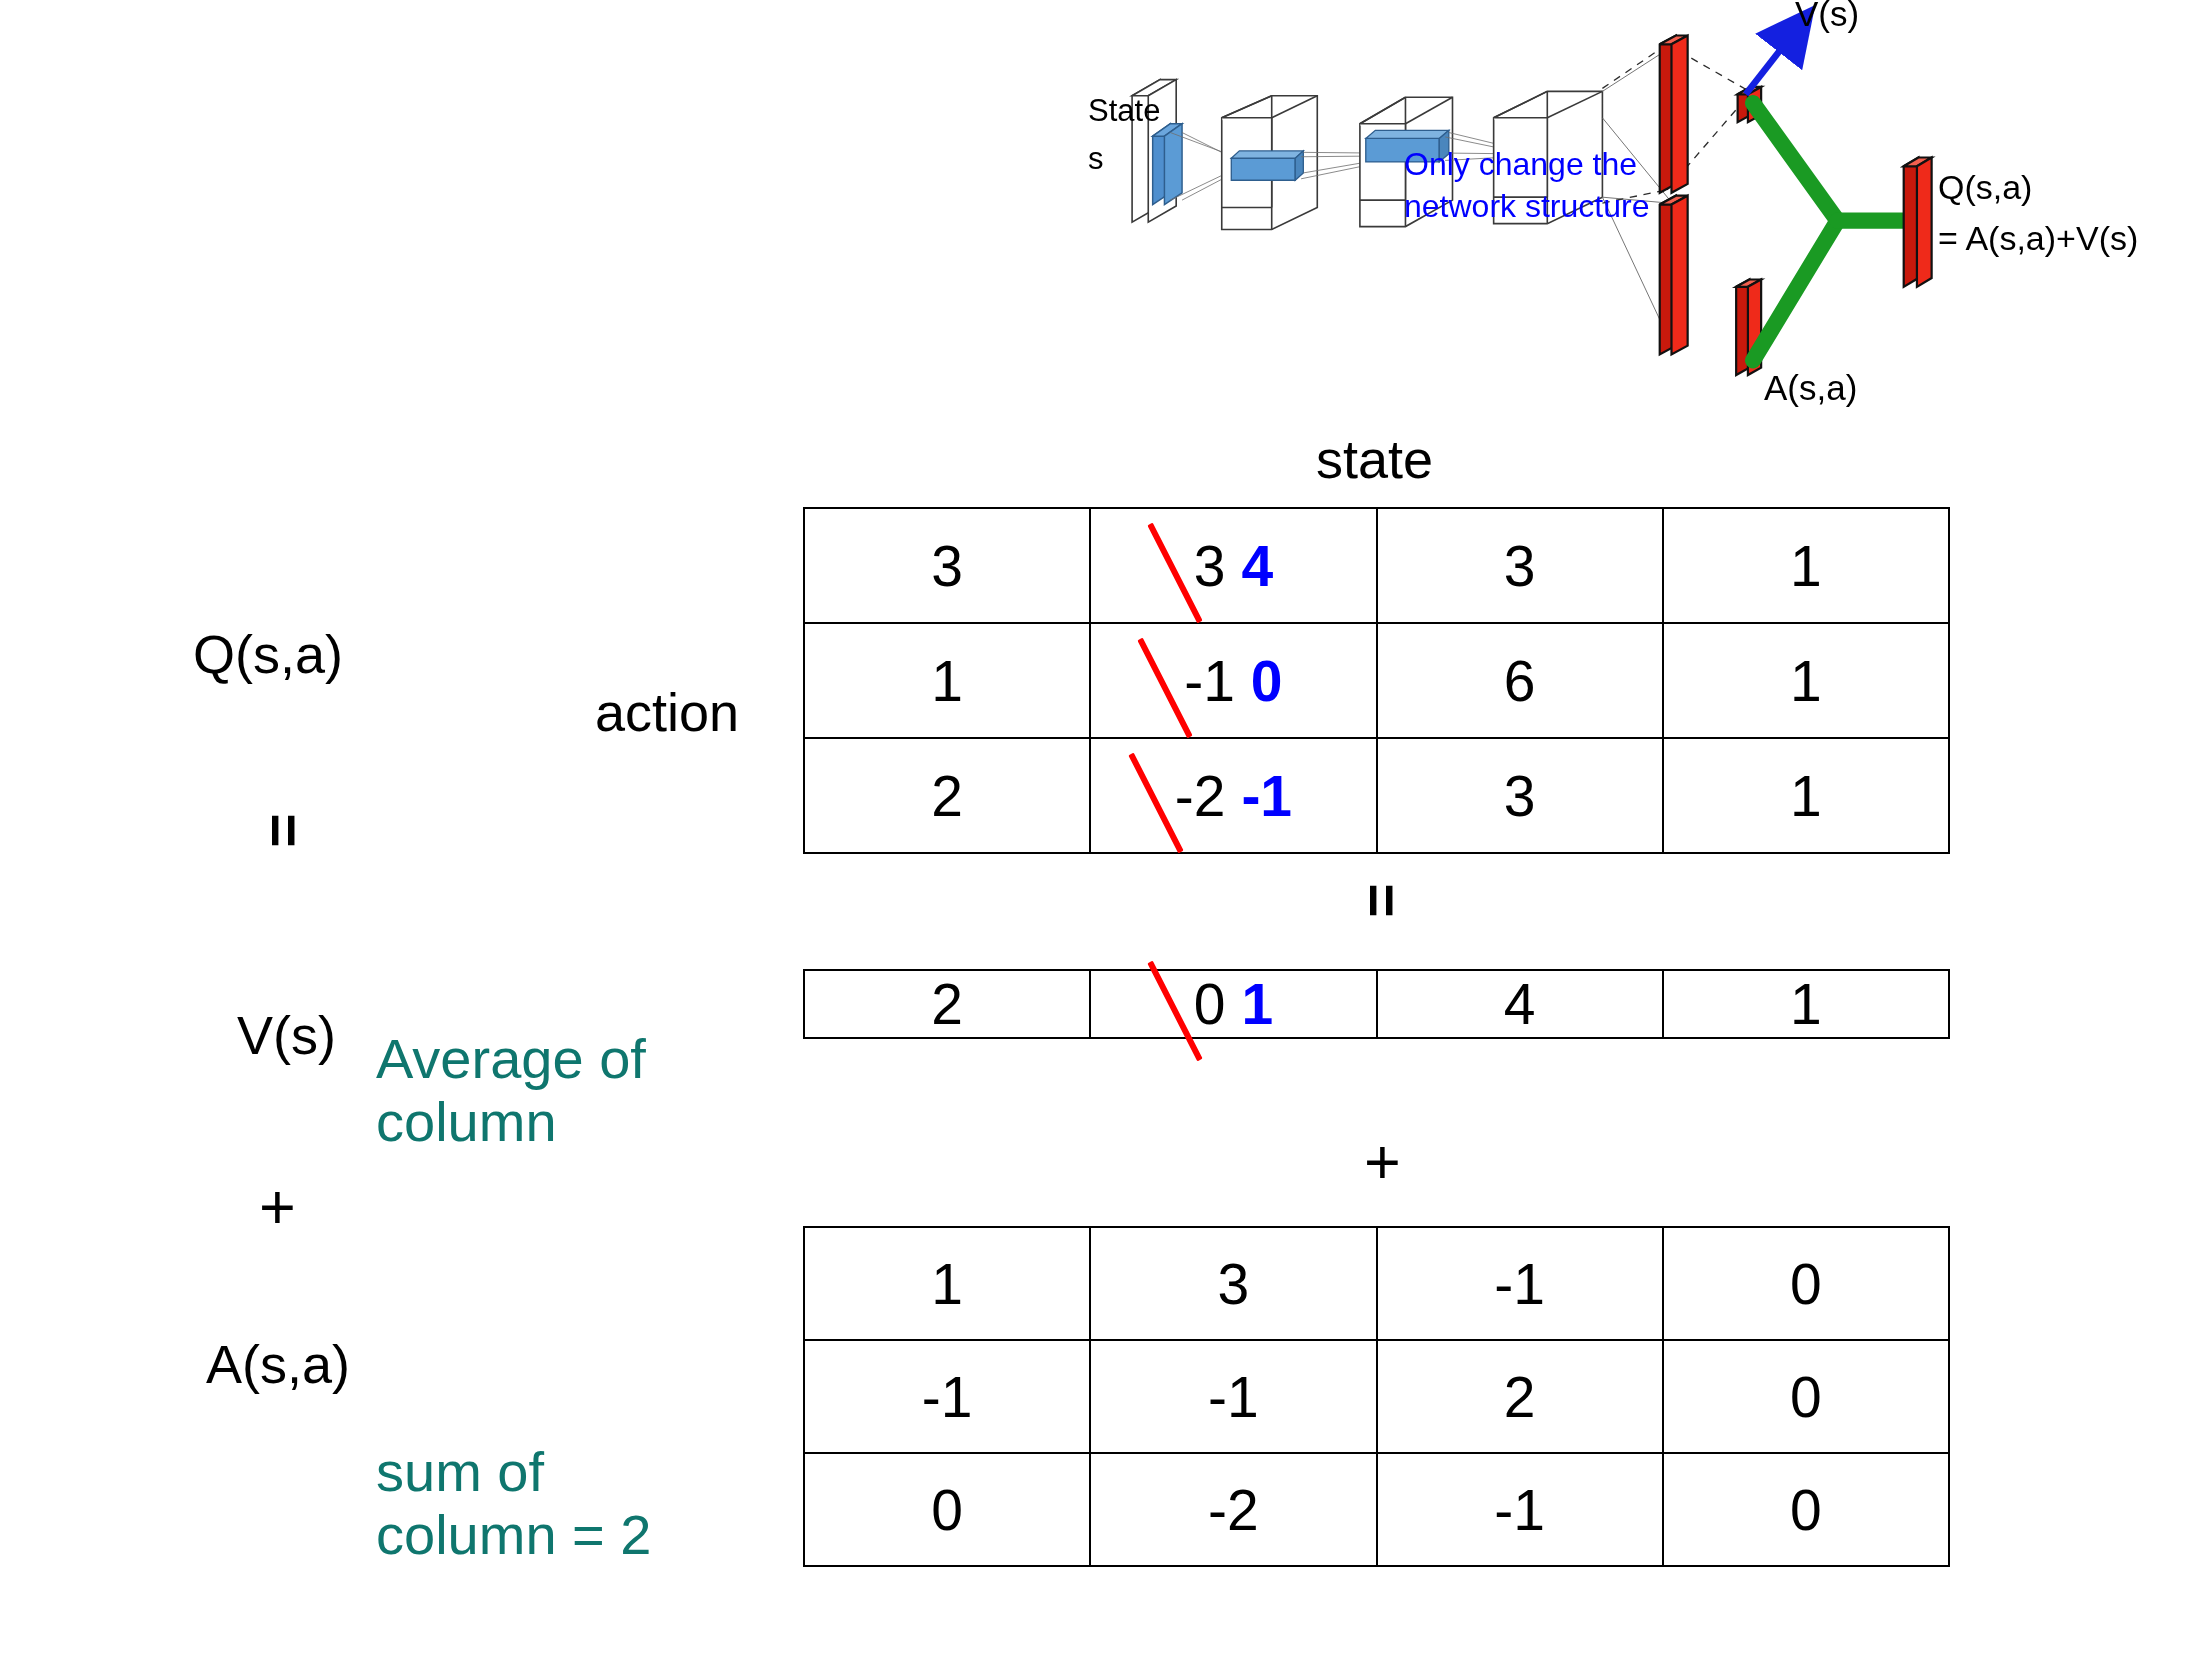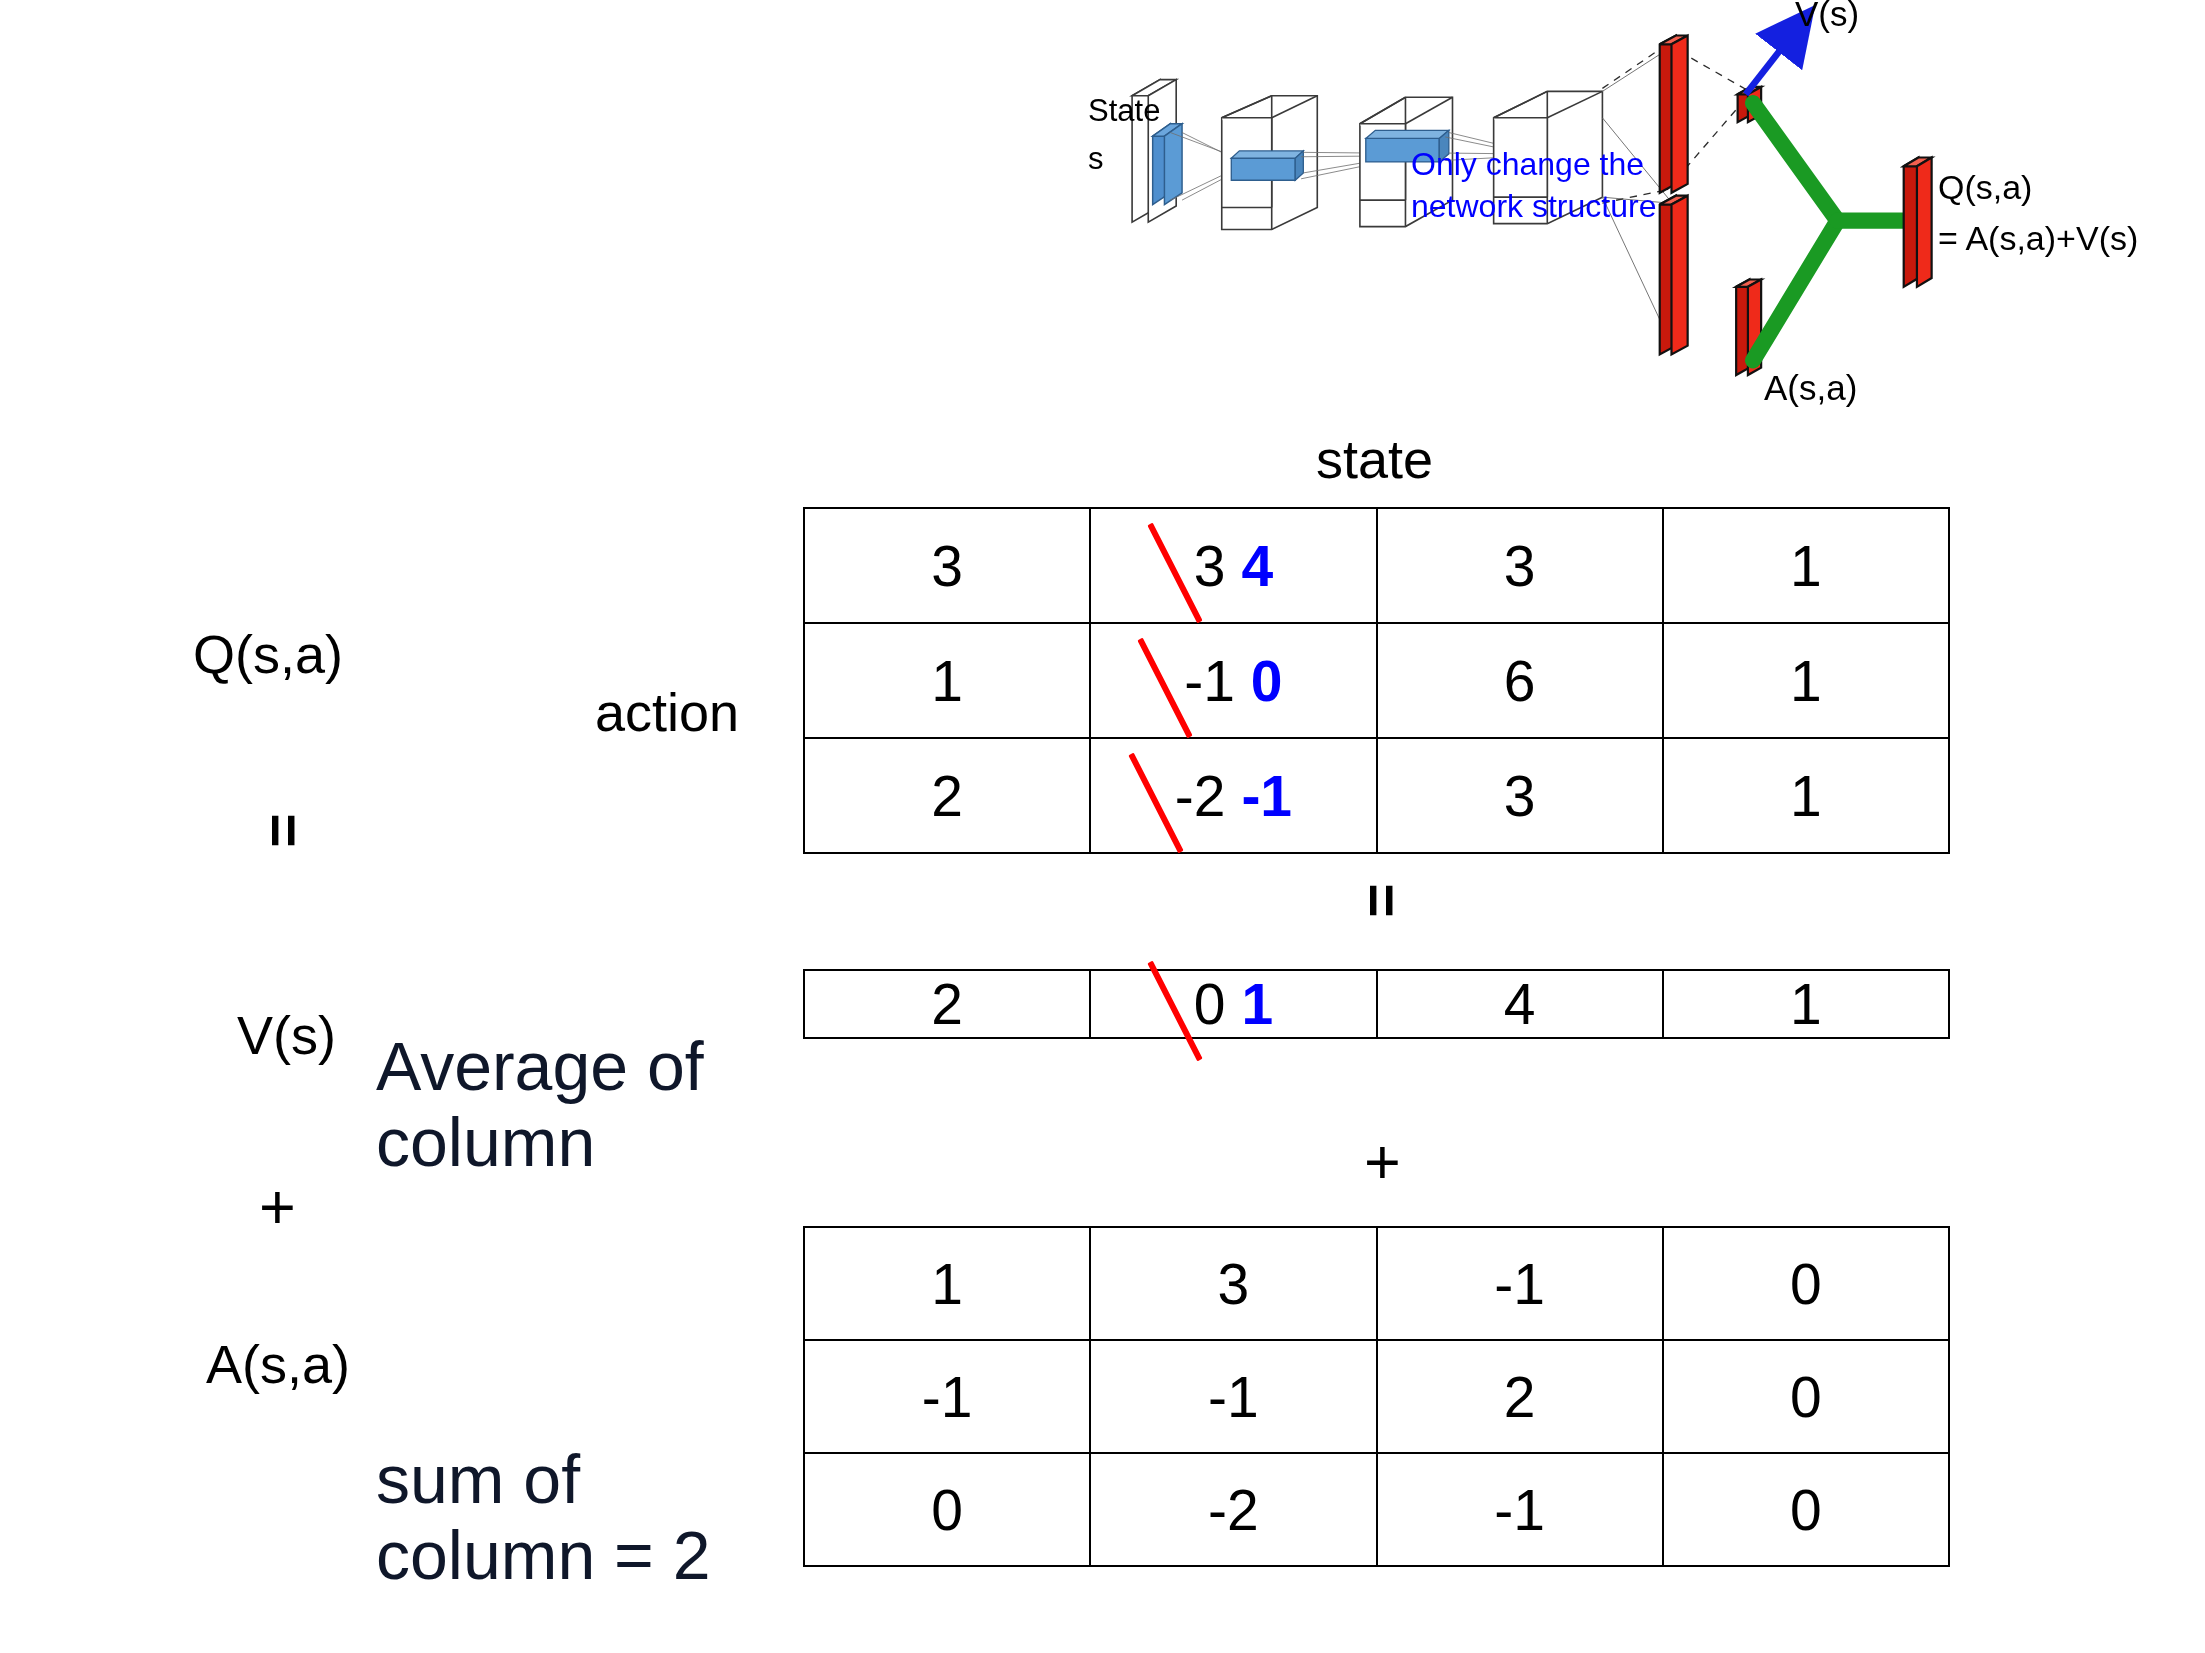--- a/index.html
+++ b/index.html
@@ -32,22 +32,22 @@
   }
 
   
   .lbl-black {
     color: #000000;
     font-size: 54px;
     line-height: 1.05;
     white-space: nowrap;
   }
   .lbl-blue {
-    color: #0f172a;
-    font-size: 68px;
+    color: #0f766e;
+    font-size: 56px;
     line-height: 1.12;
     white-space: pre-line;
   }
   .eqsym {
     color: #000;
     font-size: 59px;
     line-height: 1;
     font-weight: 600;
   }
   .plussym {
@@ -244,21 +244,21 @@
       </g>
 
       <line x1="895" y1="128" x2="962" y2="42" stroke="#1420e0" stroke-width="9" marker-end="url(#blue-arrow)"></line>
     </svg>
 
     <div class="abs" style="left:0px; top:87px; font-size:31px; color:#000; line-height:1.55;">
       <div>State</div>
       <div>s</div>
     </div>
 
-    <div class="abs" style="left:316px; top:144px; font-size:32px; color:#0000ff; line-height:1.3; white-space:pre-line;margin-left:7px;">Only change the
+    <div class="abs" style="left:316px; top:144px; font-size:32px; color:#0000ff; line-height:1.3; white-space:pre-line;">Only change the
 network structure</div>
 
     <div class="abs" style="left:707px; top:-5.9px; font-size:35px; color:#000;">V(s)</div>
 
     <div class="abs" style="left:676px; top:368px; font-size:35px; color:#000;">A(s,a)</div>
 
     <div class="abs" style="left:850px; top:162px; font-size:34px; color:#000; line-height:1.5;">
       <div>Q(s,a)</div>
       <div>= A(s,a)+V(s)</div>
     </div>

